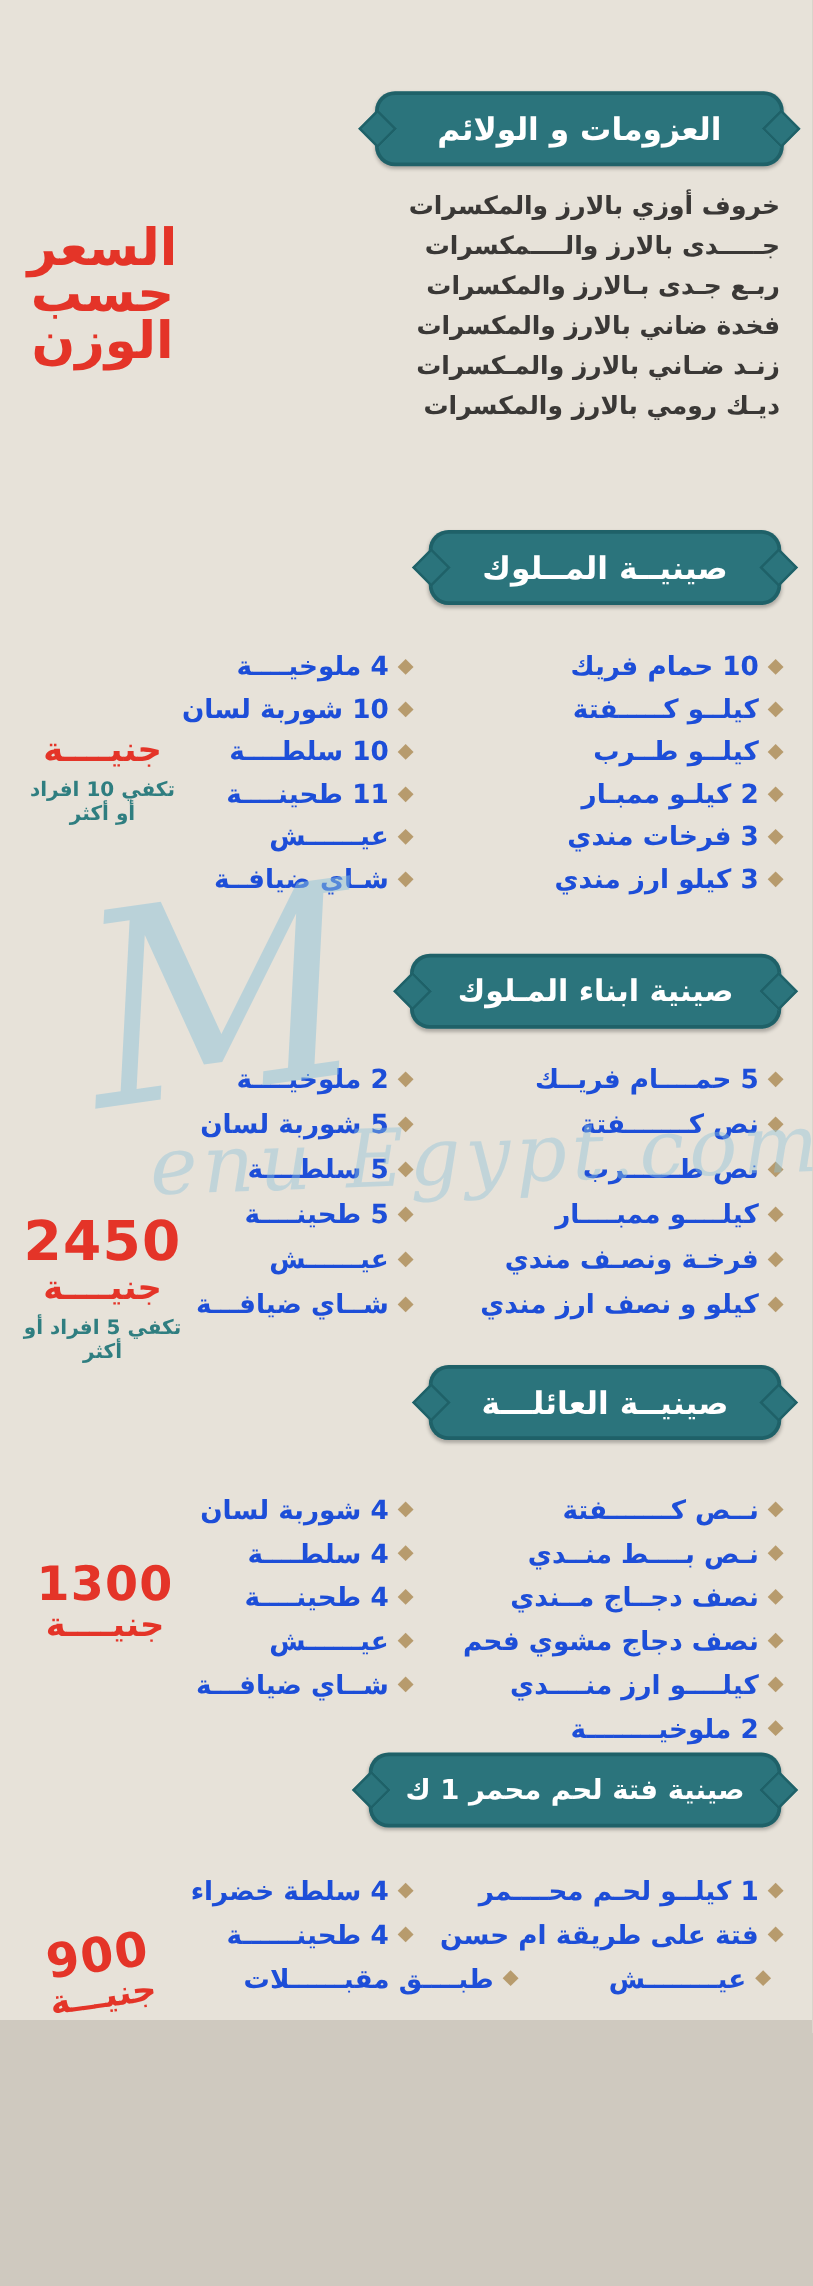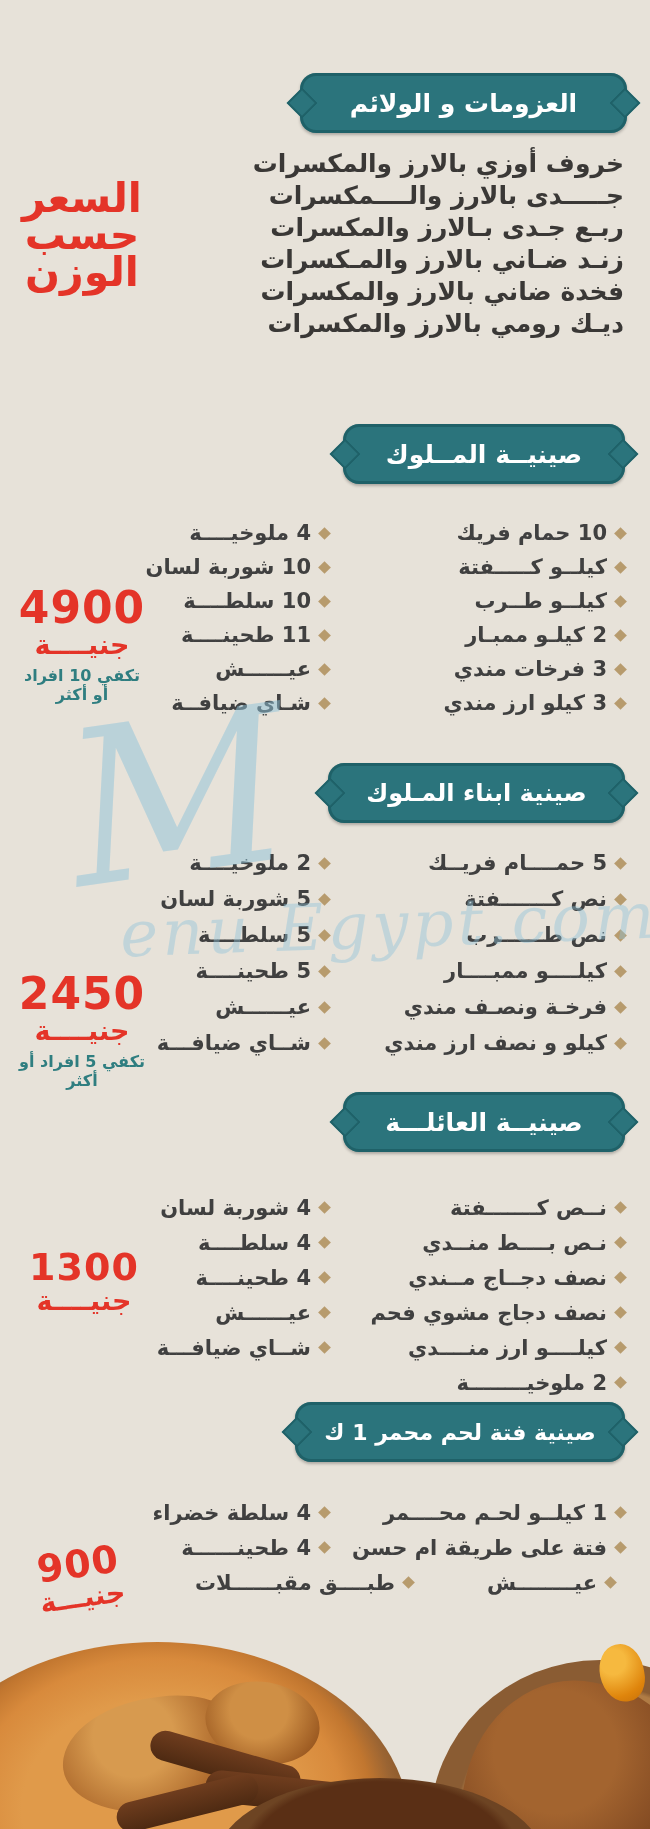--- a/index.html
+++ b/index.html
@@ -1,17 +1,17 @@
 <!DOCTYPE html>
 <html lang="ar"><head>
 <meta charset="utf-8">
 <style>
   html,body{margin:0;padding:0;background:#cfc9bf;}
   .menu{
-    position:relative;width:650px;height:1829px;margin:0 auto;
+    position:relative;width:650px;height:1616px;margin:0 auto;
     background:#e7e2d9;overflow:hidden;
     font-family:"DejaVu Sans",sans-serif;
   }
   
   .badge{
     position:absolute;height:60px;background:#2b747c;border-radius:16px;
     display:flex;align-items:center;justify-content:center;
     color:#ffffff;font-weight:bold;
     box-shadow:inset 0 0 0 3px rgba(9,62,68,.35),0 2px 3px rgba(0,0,0,.25);
   }
@@ -25,36 +25,36 @@
   .badge span{position:relative;z-index:1;}
   .badge-1{top:73px;right:23px;width:327px;font-size:25px;}
   .badge-2{top:424px;right:25px;width:282px;font-size:25px;}
   .badge-3{top:763px;right:25px;width:297px;font-size:24px;}
   .badge-4{top:1092px;right:25px;width:282px;font-size:25px;}
   .badge-5{top:1402px;right:25px;width:330px;font-size:22px;}
   
   .plain-list{
     position:absolute;top:148px;right:26px;width:440px;margin:0;padding:0;
     list-style:none;text-align:right;direction:rtl;
-    color:#3a3836;font-weight:bold;font-size:25px;line-height:32px;
+    color:#3a3836;font-weight:bold;font-size:20px;line-height:32px;
   }
   
   .rows{position:absolute;right:25px;width:500px;direction:rtl;}
   .rows-2{top:516px;}
   .rows-3{top:845px;}
   .rows-4{top:1190px;}
   .rows-5{top:1495px;}
   .row{display:flex;height:34px;align-items:center;}
   .rows-3 .row{height:36px;}
   .rows-4 .row,.rows-5 .row{height:35px;}
   .cell{display:flex;align-items:center;gap:9px;direction:rtl;}
   .cell.c1{width:286px;flex:0 0 286px;}
   .cell.c2{width:202px;flex:0 0 202px;margin-right:10px;}
   .cell .txt{
-    color:#404040;font-weight:bold;font-size:21px;white-space:nowrap;
+    color:#1d4ed8;font-weight:bold;font-size:21px;white-space:nowrap;
   }
   .diamond{
     width:9px;height:9px;background:#b79b6d;transform:rotate(45deg);
     flex:0 0 auto;
   }
   
   .pbw{
     position:absolute;left:20px;top:180px;width:124px;text-align:center;
     color:#e43428;font-weight:bold;font-size:41px;line-height:37px;
   }
@@ -129,22 +129,22 @@
   <div class="pbw">
     <div>السعر</div>
     <div>حسب</div>
     <div>الوزن</div>
   </div>
 
   <ul class="plain-list">
     <li>خروف أوزي بالارز والمكسرات</li>
     <li>جـــــدى بالارز والــــمكسرات</li>
     <li>ربـع جـدى بـالارز والمكسرات</li>
+    <li>فخدة ضاني بالارز والمكسرات</li>
     <li>زنـد ضـاني بالارز والمـكسرات</li>
-    <li>فخدة ضاني بالارز والمكسرات</li>
     <li>ديـك رومي بالارز والمكسرات</li>
   </ul>
 
   <div class="badge badge-2">
     <span>صينيــة المــلوك</span>
   </div>
   <div class="rows rows-2">
     <div class="row">
       <div class="cell c1">
           <span class="diamond"></span>
@@ -200,21 +200,20 @@
           <span class="diamond"></span>
           <span class="txt">3 كيلو ارز مندي</span>
         </div>
       <div class="cell c2">
           <span class="diamond"></span>
           <span class="txt">شـاي ضيافــة</span>
         </div>
     </div>
   </div>
   <div class="price price-1">
-    <div class="amount">4900</div>
     <div class="currency">جنيــــة</div>
     <div class="note">تكفي 10 افراد أو أكثر</div>
   </div>
 
   <div class="badge badge-3">
     <span>صينية ابناء المـلوك</span>
   </div>
   <div class="rows rows-3">
     <div class="row">
       <div class="cell c1">

